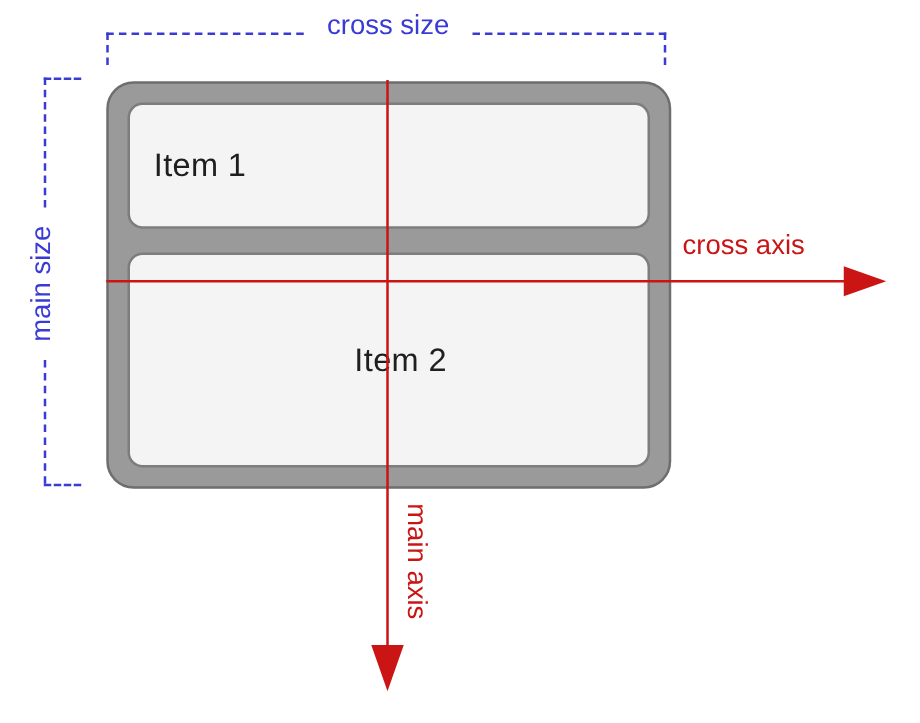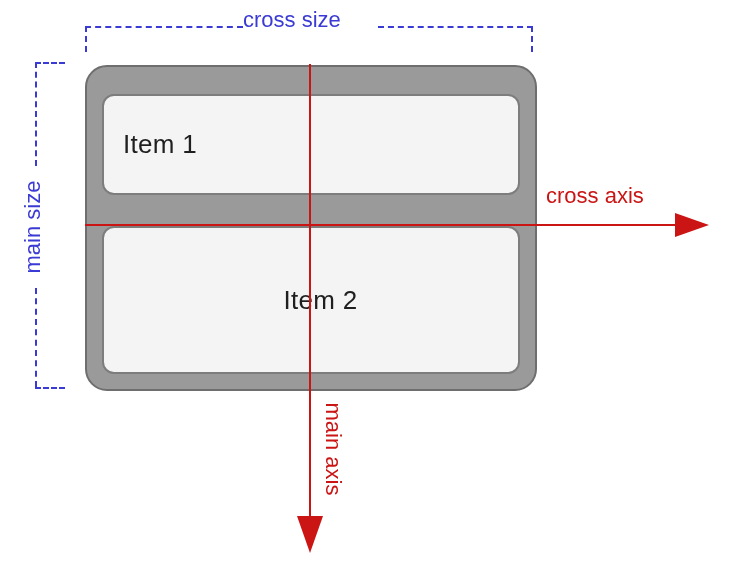--- a/index.html
+++ b/index.html
@@ -40,38 +40,38 @@
   .flex-item {
     background: var(--item-fill);
     border: 2px solid var(--item-border);
     border-radius: 12px;
     display: flex;
     align-items: center;
     padding-left: 19px;
     font-size: 26px;
     letter-spacing: 0.3px;
     color: var(--item-text);
-    margin-top: 12px;
   }
   .flex-item.item1 { height: 101px; }
   .flex-item.item2 { flex: 1; justify-content: center; }
 
   
   .dash-h { position: absolute; height: 0; border-top: 2px dashed var(--measure-blue); }
   .dash-v { position: absolute; width: 0; border-left: 2px dashed var(--measure-blue); }
 
   .measure-label {
     position: absolute;
     color: var(--measure-blue);
     font-size: 22px;
     white-space: nowrap;
   }
   .cross-size-label {
     left: 243px; top: 7px;
     width: 135px;
+    text-align: center;
   }
   .main-size-label {
     left: 33px; top: 227px;
     transform: translate(-50%, -50%) rotate(-90deg);
   }
 
   
   .axis-line { position: absolute; background: var(--axis-red); }
   .cross-axis-line { left: 85px; top: 224px; width: 591px; height: 2px; }
   .main-axis-line  { left: 309px; top: 64px; width: 2px; height: 453px; }

